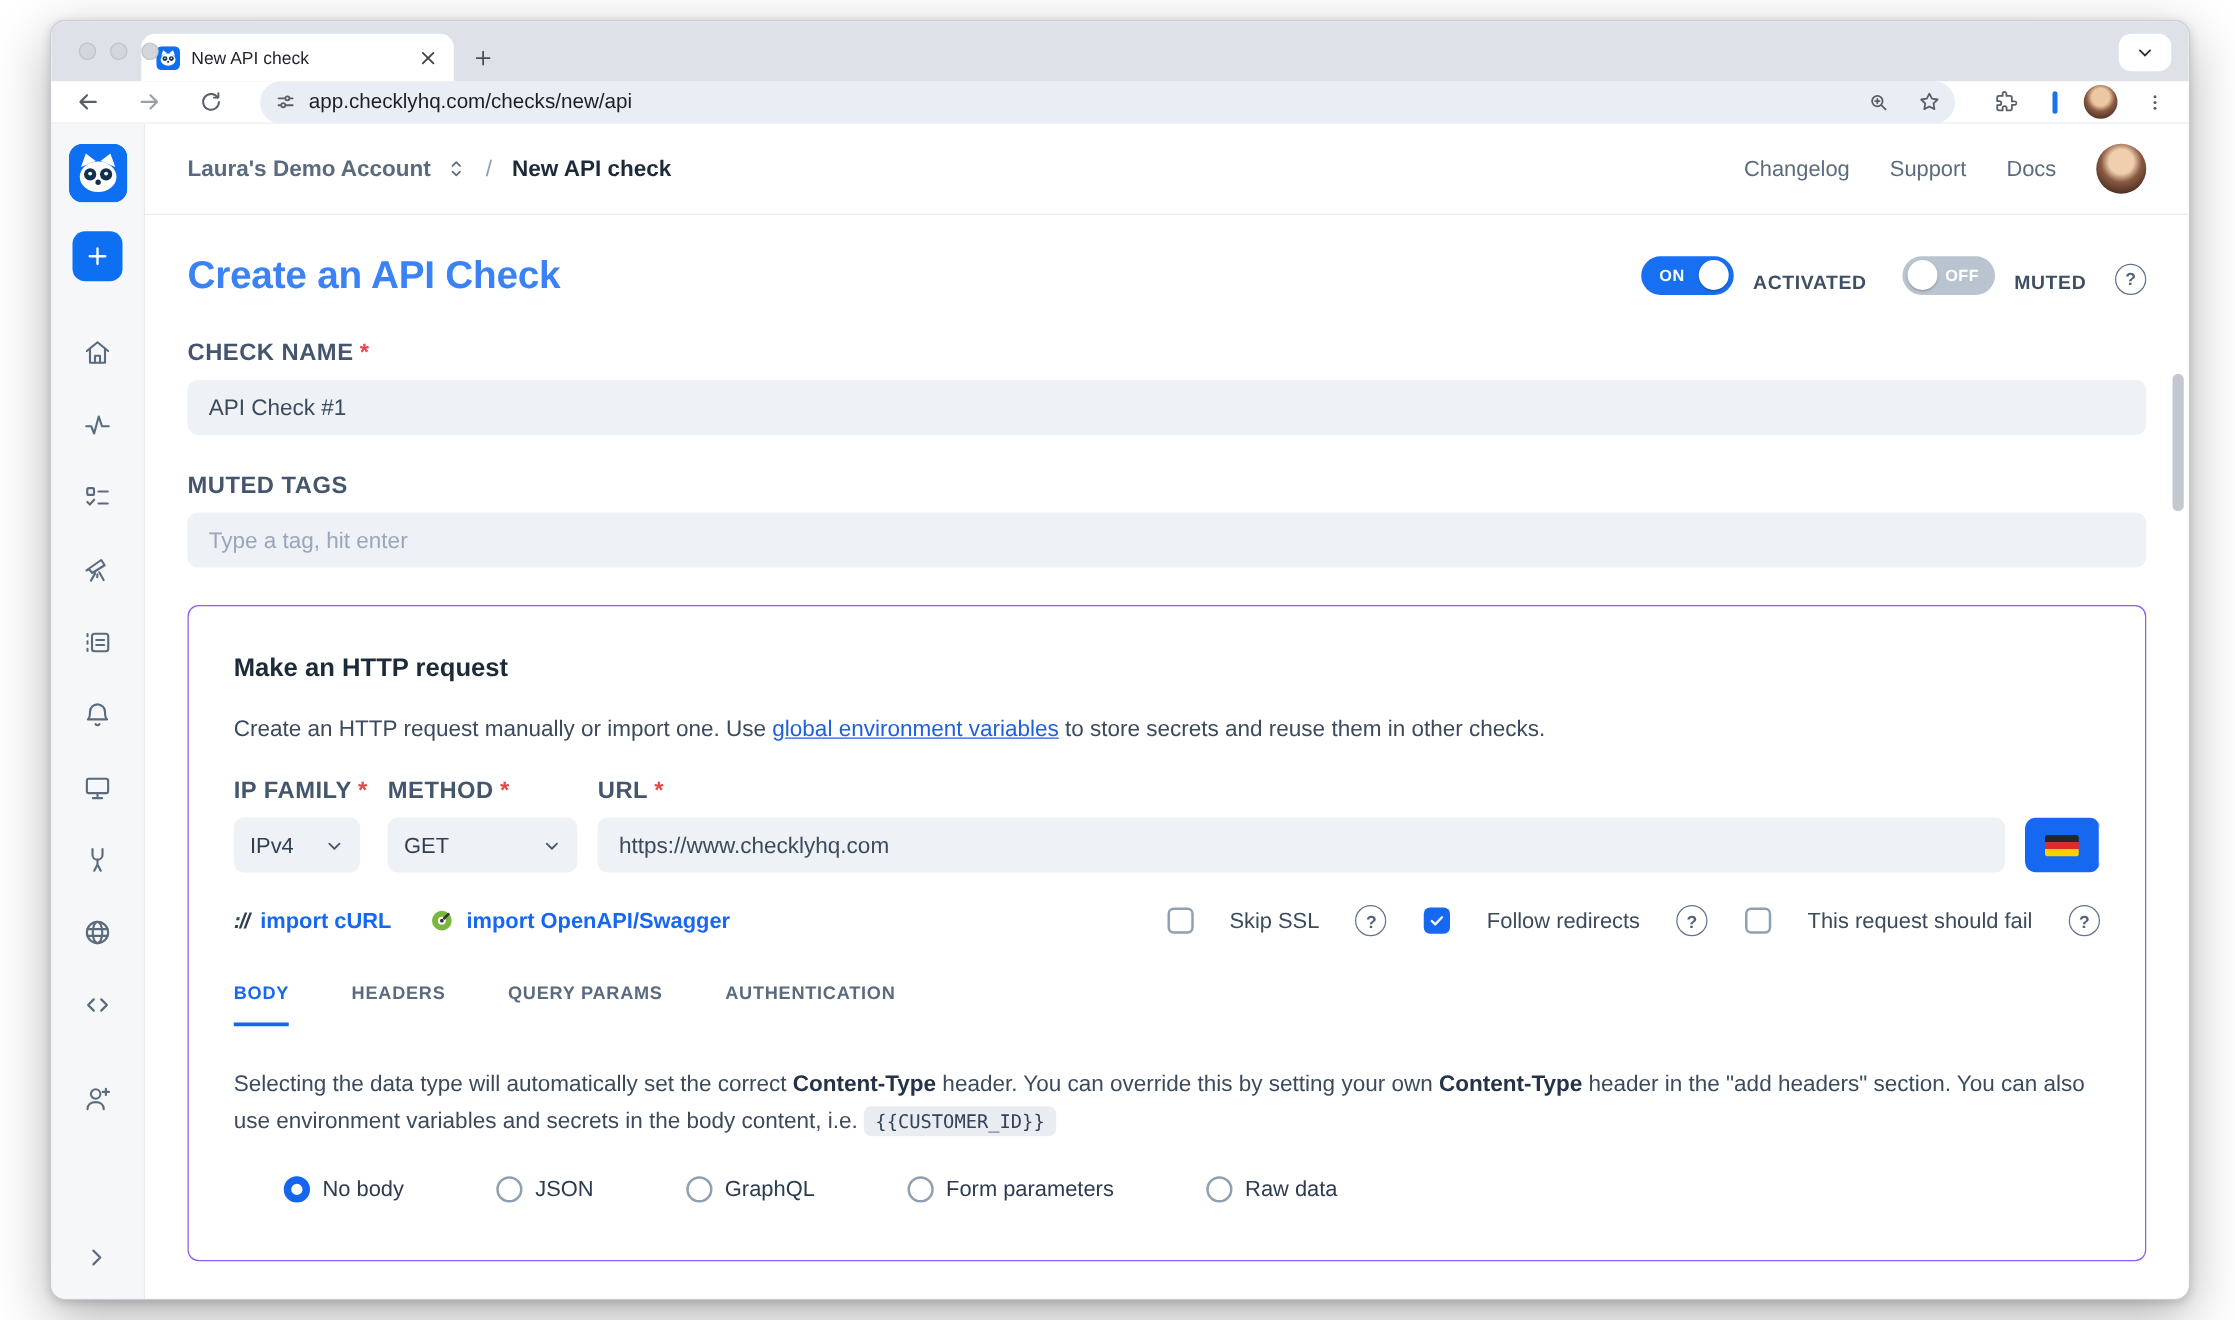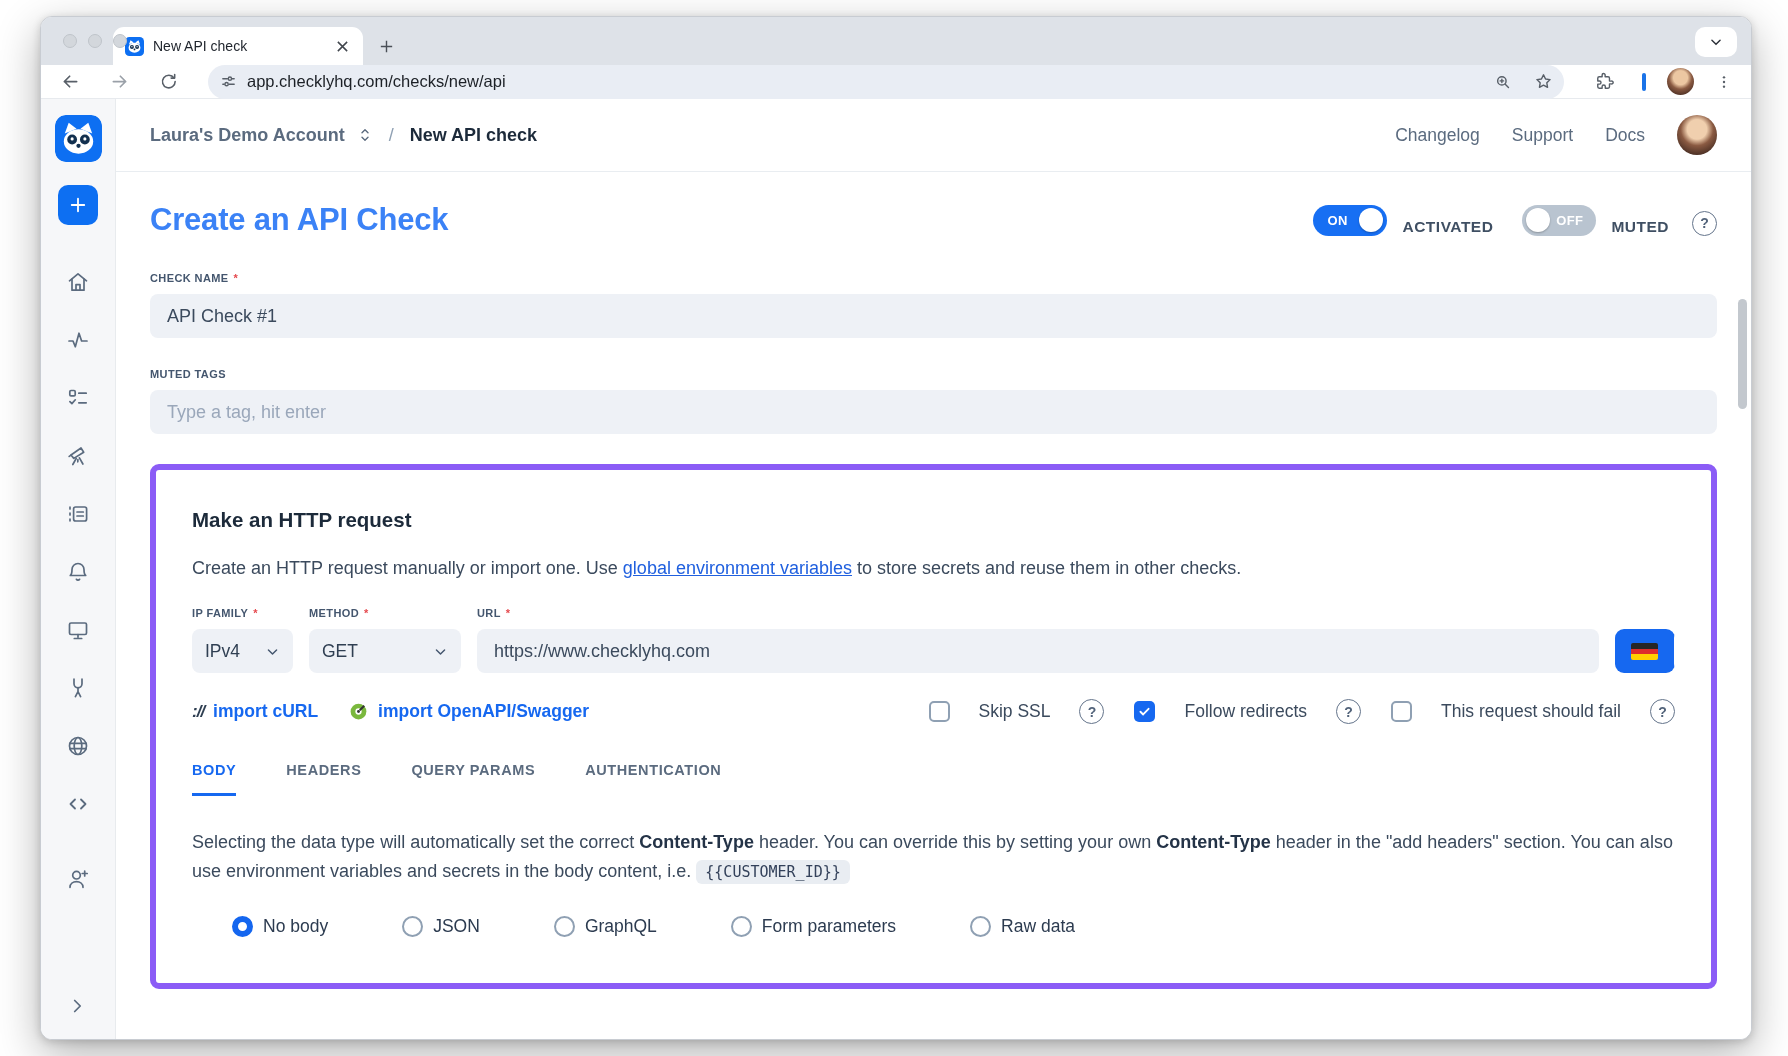--- a/index.html
+++ b/index.html
@@ -68,28 +68,28 @@
   .sw-text { position:absolute; top:50%; transform:translateY(-50%); color:#fff; font-size:13px; font-weight:700; letter-spacing:.4px; }
   .switch.on .sw-text { left:14px; }
   .switch.off .sw-text { right:13px; }
   .knob { position:absolute; top:3.5px; width:24px; height:24px; background:#fff; border-radius:50%; box-shadow:0 1px 2px rgba(0,0,0,.25); }
   .switch.on .knob { right:4px; }
   .switch.off .knob { left:4px; }
   .sw-label { font-size:15.5px; font-weight:700; color:#3f4f63; letter-spacing:.5px; }
   .qhelp { width:25px; height:25px; border:1.8px solid #64748b; border-radius:50%; display:flex; align-items:center; justify-content:center;
            font-size:14px; font-weight:700; color:#52637a; flex:none; }
 
-  .fieldlabel { font-size:11px; font-weight:700; color:#44566e; letter-spacing:.4px; margin-bottom:10px; display:flex; gap:5px; }
+  .fieldlabel { font-size:19px; font-weight:700; color:#44566e; letter-spacing:.4px; margin-bottom:10px; display:flex; gap:5px; }
   .req { color:#e5484d; font-weight:700; }
   .textinput { width:100%; height:44px; background:#eef1f6; border:none; border-radius:8px; padding:0 17px;
                font-size:18px; color:#3b4a5d; font-family:"Liberation Sans", sans-serif; outline:none; }
   .textinput::placeholder { color:#9aa7ba; }
   .fgroup { margin-bottom:30px; }
 
-  .card { border:6px solid #8b5cf6; border-radius:9px; padding:38px 36px 46px 36px; }
+  .card { border:1px solid #8b5cf6; border-radius:9px; padding:38px 36px 46px 36px; }
   .cardtitle { font-size:20.5px; font-weight:700; color:#1c2a3a; margin-bottom:26px; }
   .carddesc { font-size:18px; color:#3b4a5d; margin-bottom:28px; }
   .carddesc a { color:#2060df; text-decoration:underline; }
 
   .reqrow { display:flex; align-items:flex-end; gap:16px; }
   .selwrap { flex:none; }
   .selbox { height:44px; background:#eef1f6; border-radius:8px; display:flex; align-items:center; justify-content:space-between;
             padding:0 13px; font-size:17.5px; color:#2f3f52; gap:10px; }
   .sel-ip { width:101px; }
   .sel-method { width:152px; }

